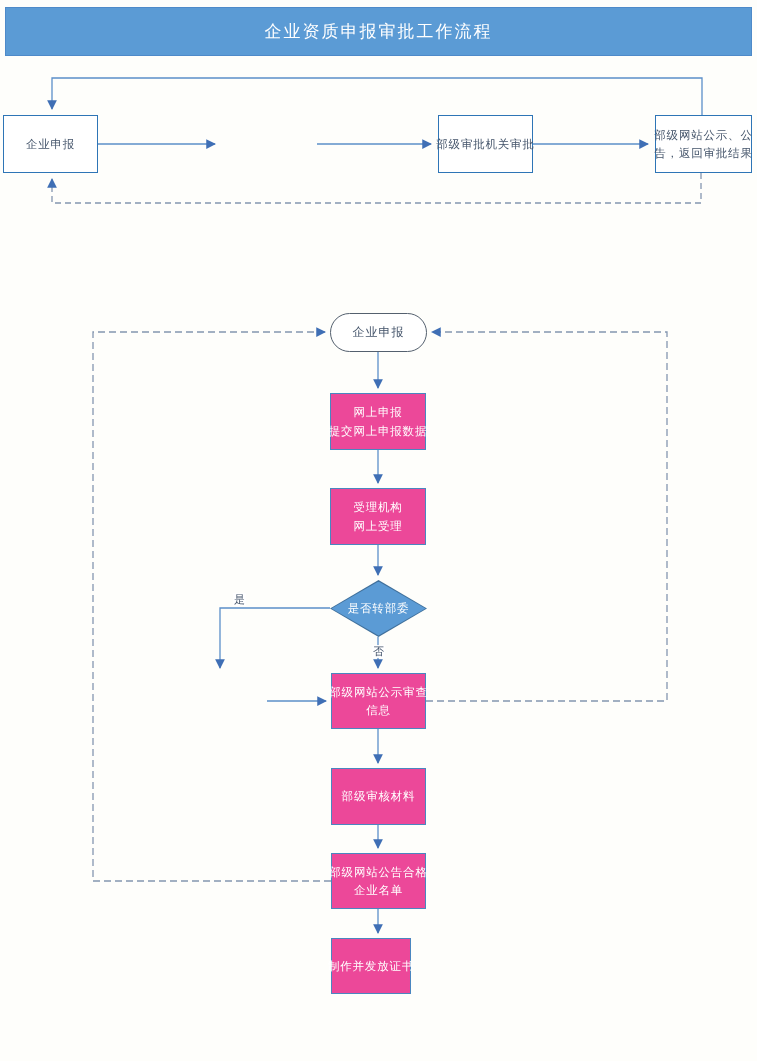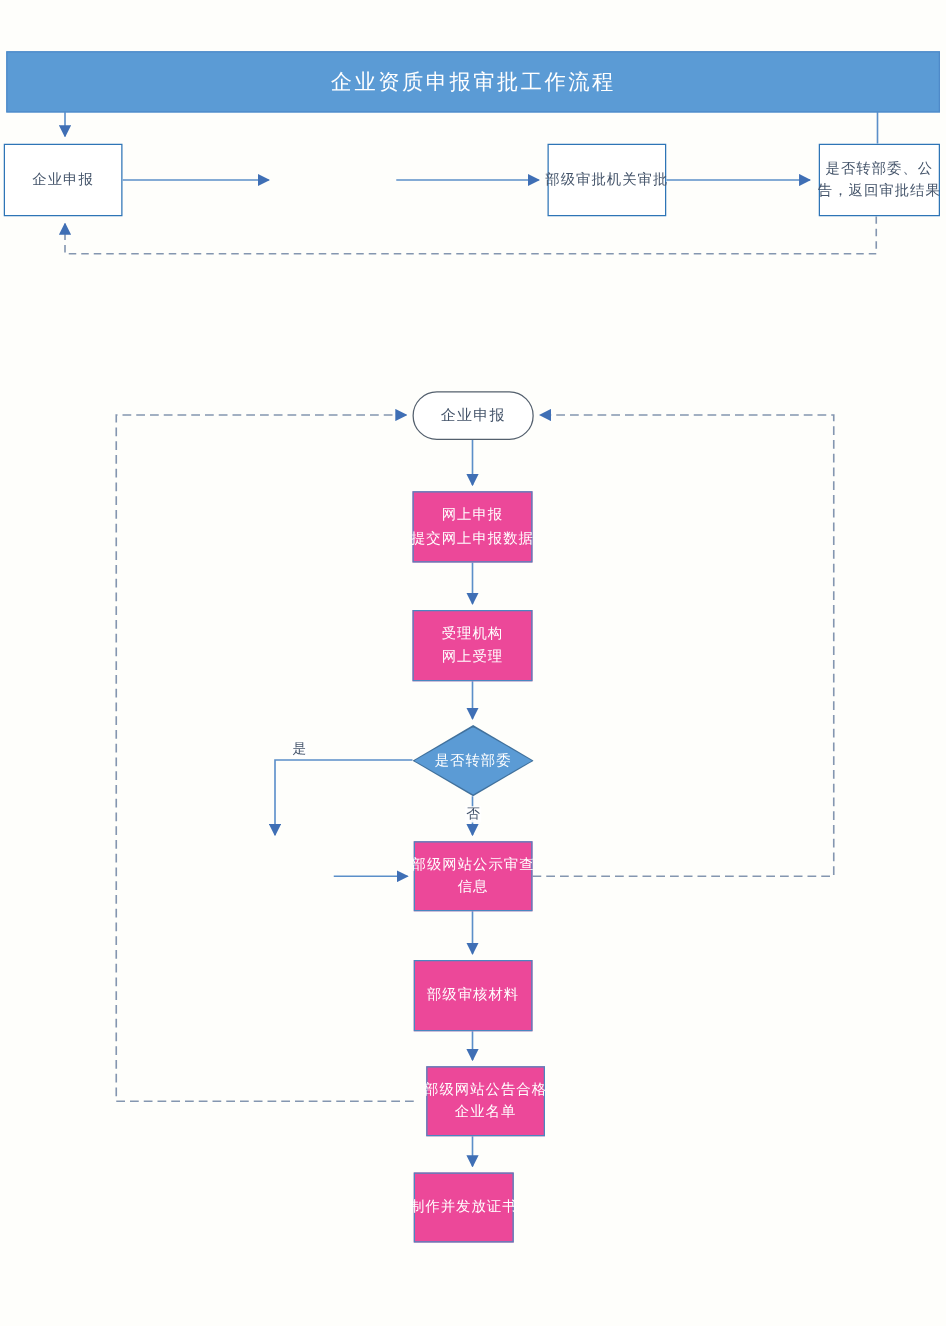--- a/index.html
+++ b/index.html
@@ -25,21 +25,20 @@
   }
   .node .line { display: block; white-space: nowrap; }
 
   .banner {
     left: 5px; top: 7px; width: 747px; height: 49px;
     background: #5b9bd5;
     border: 1px solid #4e8ac9;
     color: #ffffff;
     font-size: 17px;
     letter-spacing: 2px;
-    margin-top: 34px;
   }
 
   .white-box {
     background: #ffffff;
     border: 1.4px solid #2e75b6;
     color: #44546a;
     font-size: 11.5px;
     letter-spacing: 0.8px;
     line-height: 1.6;
     padding: 2px;
@@ -144,21 +143,21 @@
     <span class="line">企业资质申报审批工作流程</span>
   </div>
 
   <div class="node white-box" style="left:3px;top:115px;width:95px;height:58px;">
     <span class="line">企业申报</span>
   </div>
   <div class="node white-box" style="left:438px;top:115px;width:95px;height:58px;">
     <span class="line">部级审批机关审批</span>
   </div>
   <div class="node white-box" style="left:655px;top:115px;width:97px;height:58px;">
-    <span class="line">是否转部委、公</span>
+    <span class="line">部级网站公示、公</span>
     <span class="line">告，返回审批结果</span>
   </div>
 
   <div class="node start-node" style="left:330px;top:313px;width:97px;height:39px;">
     <span class="line">企业申报</span>
   </div>
 
   <div class="node blue-box" style="left:330px;top:393px;width:96px;height:57px;">
     <span class="line">网上申报</span>
     <span class="line">提交网上申报数据</span>
@@ -180,21 +179,21 @@
 
   <div class="node blue-box" style="left:331px;top:673px;width:95px;height:56px;">
     <span class="line">部级网站公示审查</span>
     <span class="line">信息</span>
   </div>
 
   <div class="node blue-box" style="left:331px;top:768px;width:95px;height:57px;">
     <span class="line">部级审核材料</span>
   </div>
 
-  <div class="node blue-box" style="left:341px;top:853px;width:95px;height:56px;">
+  <div class="node blue-box" style="left:331px;top:853px;width:95px;height:56px;">
     <span class="line">部级网站公告合格</span>
     <span class="line">企业名单</span>
   </div>
 
   <div class="node blue-box" style="left:331px;top:938px;width:80px;height:56px;">
     <span class="line">制作并发放证书</span>
   </div>
 
 </div>
 

